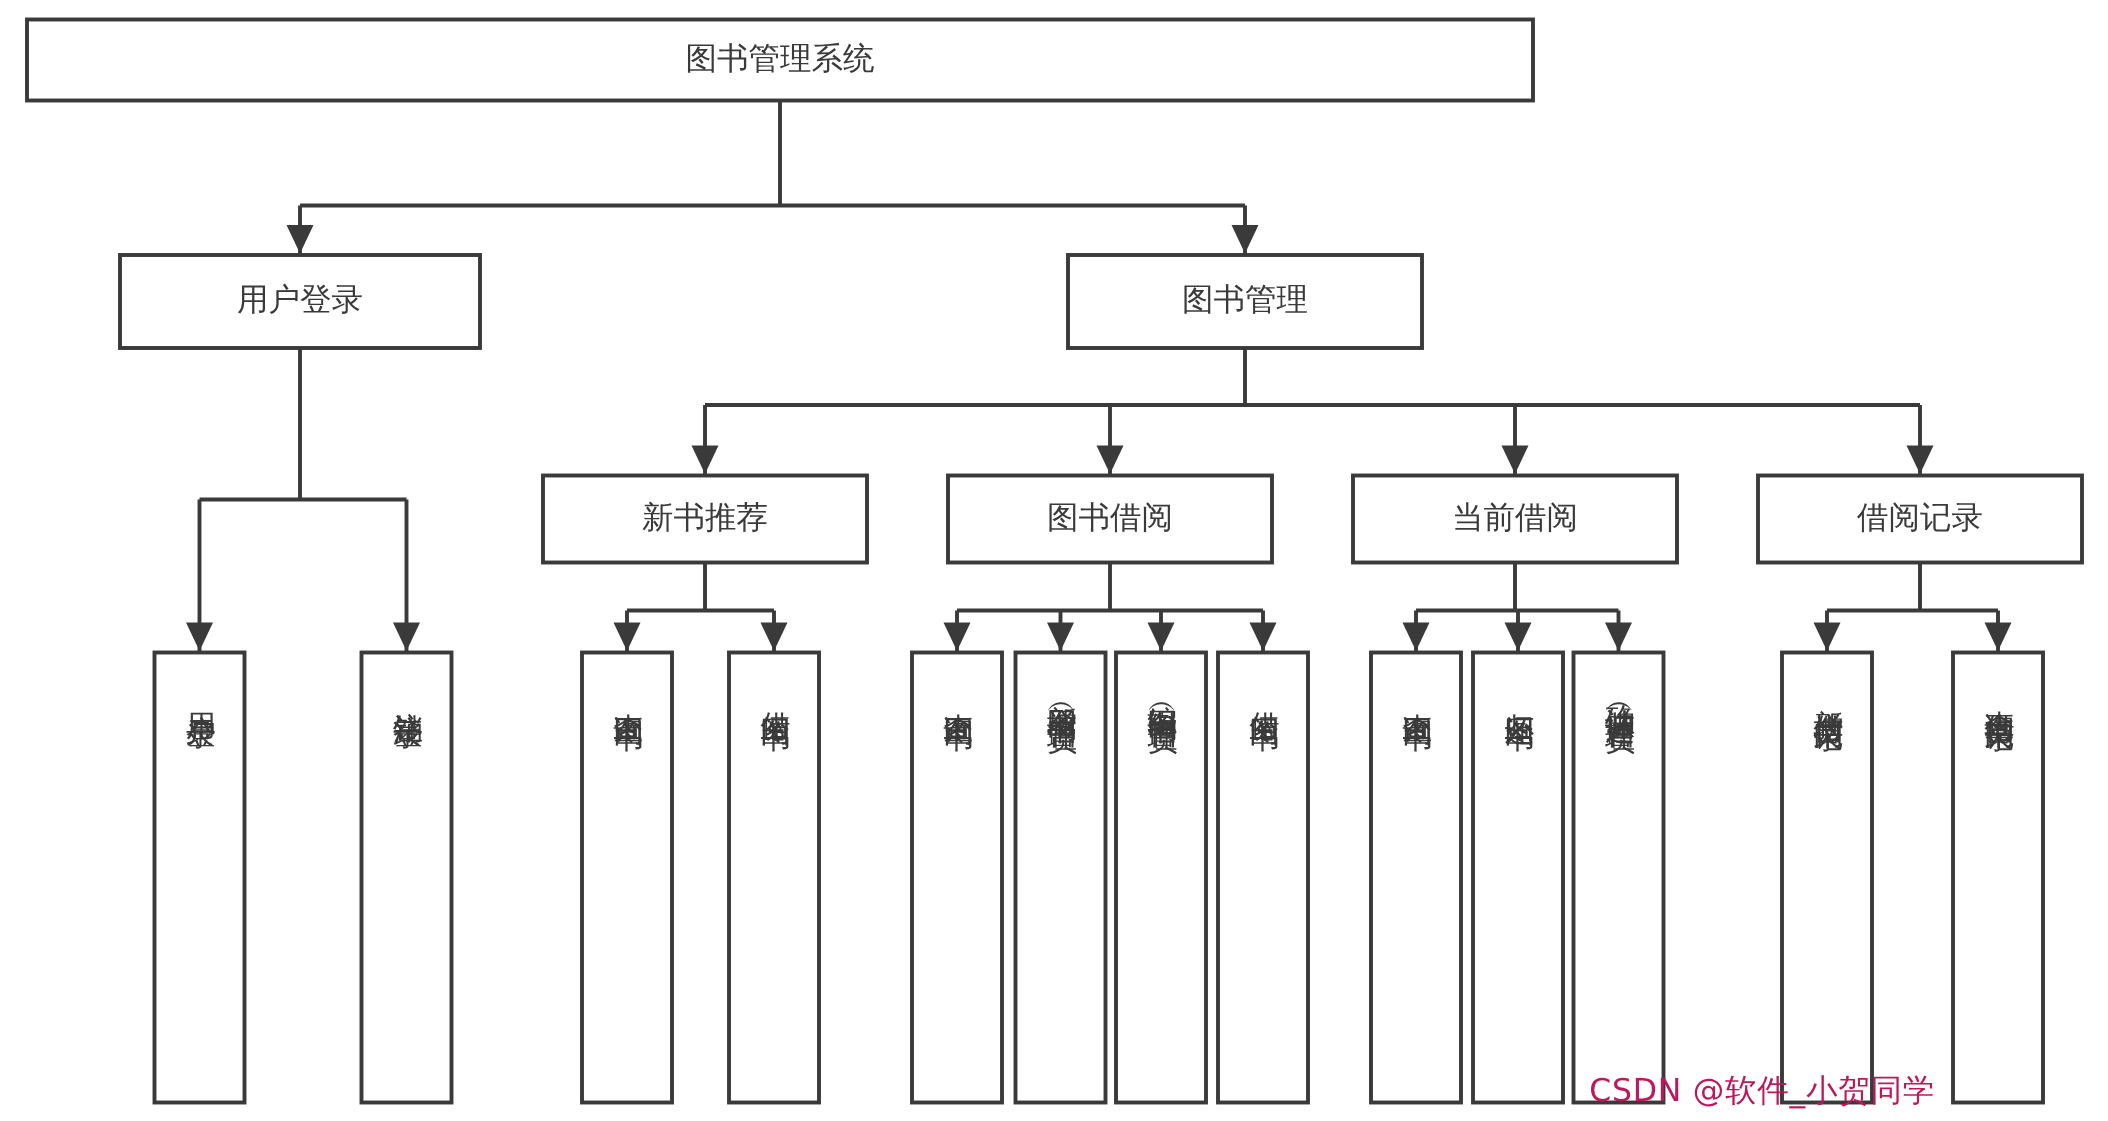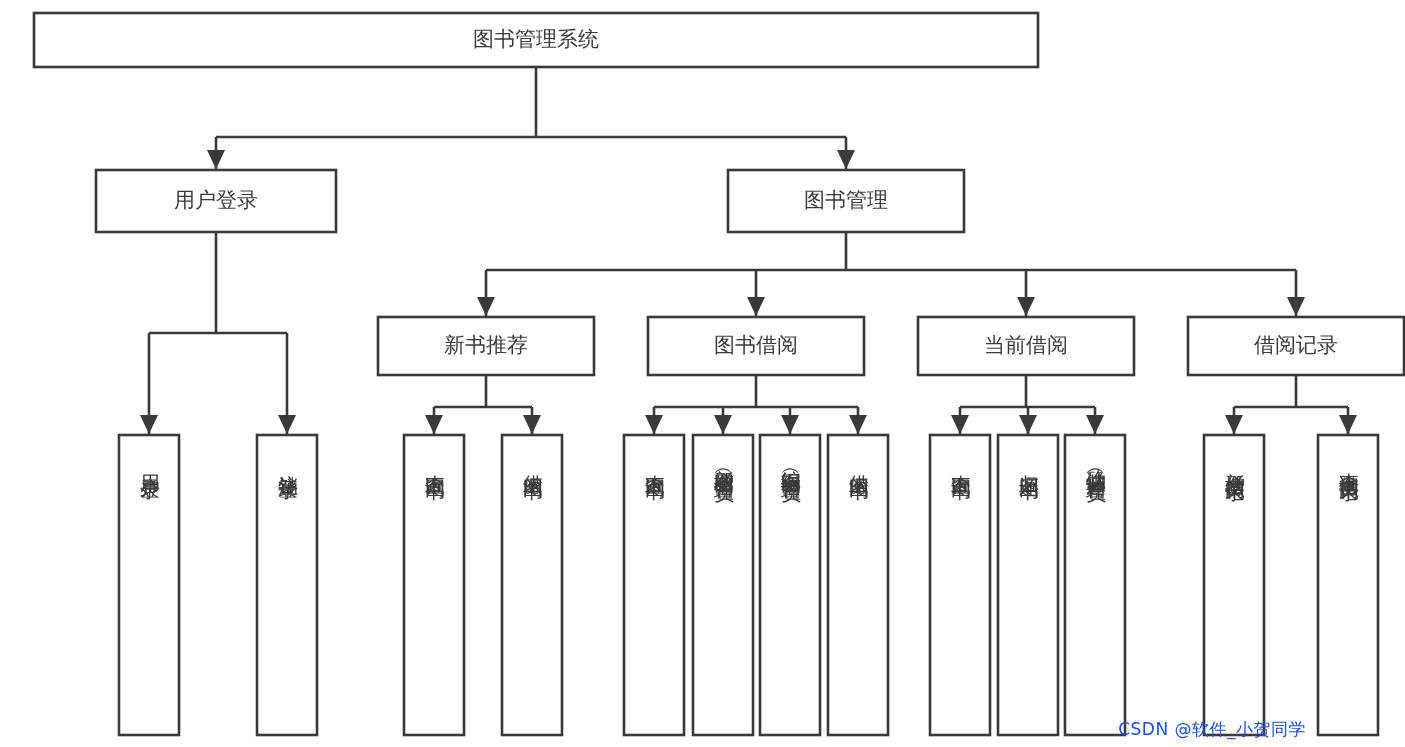--- a/index.html
+++ b/index.html
@@ -10,21 +10,21 @@
   }
   body {
     width: 1405px;
     height: 747px;
     font-family: "DejaVu Sans", "Liberation Sans", sans-serif;
     position: relative;
     overflow: hidden;
   }
   #chart-root {
     position: absolute;
-    left: 16px;
+    left: 0;
     top: 0;
     width: 1298px;
     height: 747px;
   }
   svg#flow {
     display: block;
     width: 1405px;
     height: 747px;
   }
   .node-rect {
@@ -54,22 +54,22 @@
   }
   .arrow-head {
     fill: #3a3a3a;
     stroke: none;
   }
   .watermark {
     position: absolute;
     right: 8px;
     bottom: 6px;
     font-family: "DejaVu Sans", "Liberation Sans", sans-serif;
-    font-size: 17px;
-    color: #1d4ed8;
+    font-size: 21px;
+    color: #be185d;
     white-space: nowrap;
     letter-spacing: 0.5px;
   }
 </style>
 </head>
 <body>
 
 <div id="chart-root">
   <svg id="flow" viewBox="0 0 1405 747">
     <g id="edges-layer">

